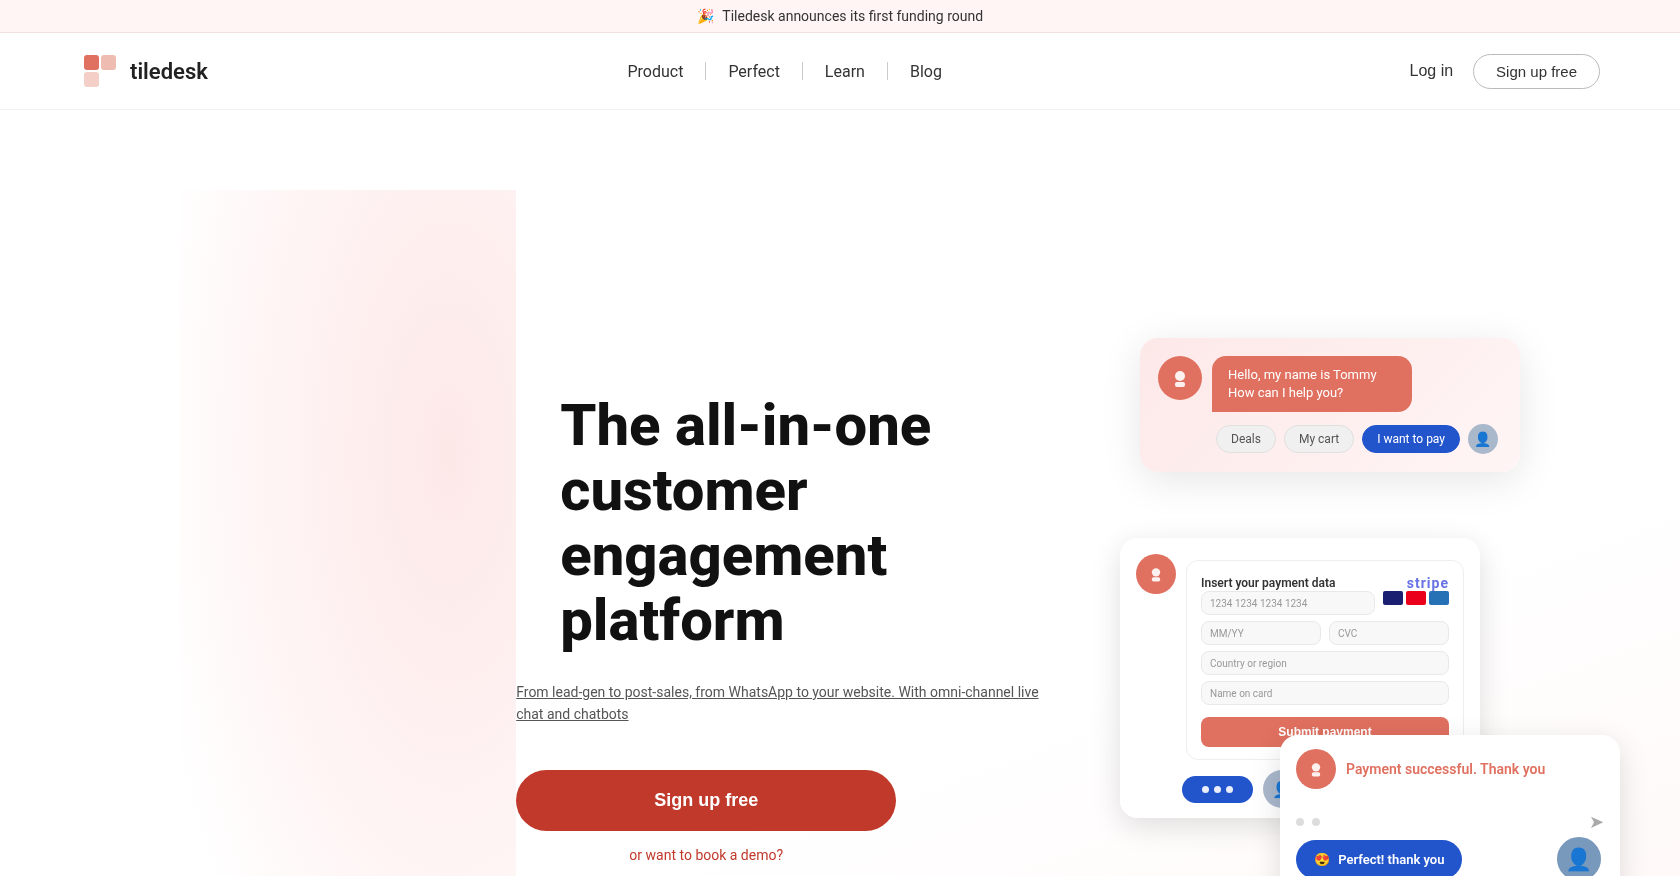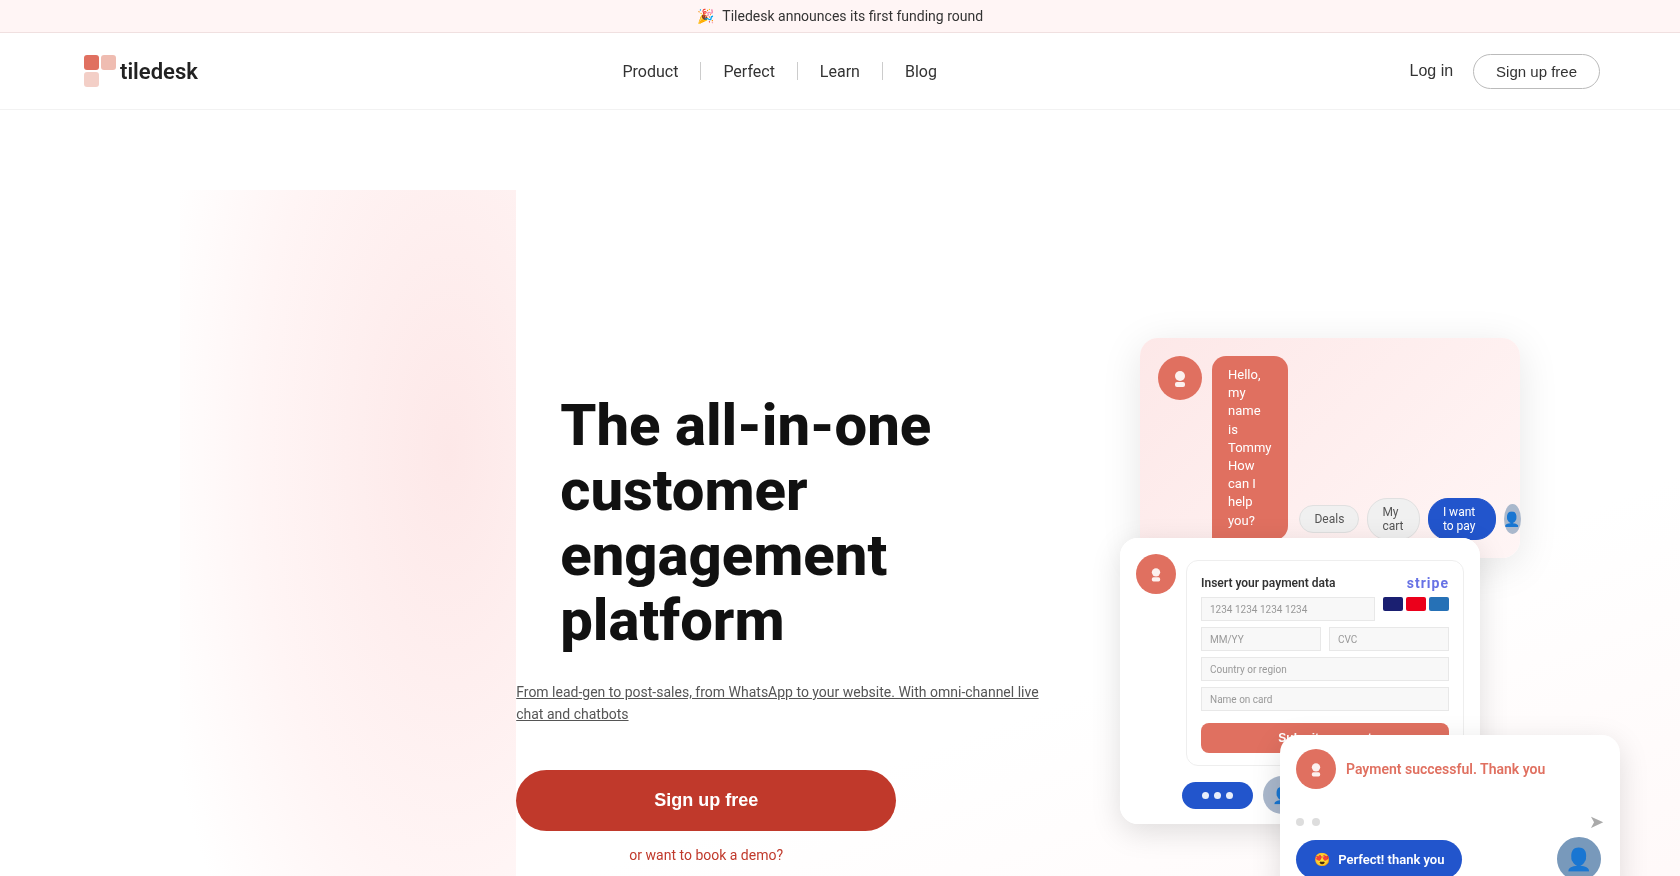--- a/index.html
+++ b/index.html
@@ -30,21 +30,21 @@
       display: flex;
       align-items: center;
       justify-content: space-between;
       padding: 18px 80px;
       background: #fff;
       border-bottom: 1px solid #f2f2f2;
     }
     .logo {
       display: flex;
       align-items: center;
-      gap: 0;
+      gap: 10px;
       text-decoration: none;
     }
     .logo-icon {
       width: 40px;
       height: 40px;
     }
     .logo-text {
       font-size: 22px;
       font-weight: 600;
       color: #222;
@@ -160,25 +160,24 @@
       position: absolute;
     }
 
     
     .panel-top {
       top: 0;
       left: 20px;
       width: 380px;
       padding: 18px 18px 18px 18px;
       display: flex;
-      flex-direction: row;
+      flex-direction: column;
       gap: 12px;
       background: linear-gradient(135deg, #fde8e8 0%, #fff5f5 100%);
       border-radius: 18px;
-      align-items: flex-end;
     }
 
     .chat-row {
       display: flex;
       align-items: flex-start;
       gap: 10px;
     }
     .chat-avatar {
       width: 44px;
       height: 44px;
@@ -269,40 +268,40 @@
       border: 1px solid #eee;
       border-radius: 12px;
       padding: 14px 14px 12px;
       margin: 6px 0 0 0;
       flex: 1;
     }
     .payment-form-title {
       font-size: 12px;
       font-weight: 600;
       color: #333;
-      margin-bottom: 6px;
+      margin-bottom: 0;
       display: flex;
       align-items: center;
       justify-content: space-between;
     }
     .stripe-badge {
       font-size: 14px;
       font-weight: 700;
       color: #6772e5;
       letter-spacing: 1px;
     }
     .form-field-row {
       display: flex;
       gap: 8px;
       margin-bottom: 6px;
     }
     .form-field {
       background: #f8f8f8;
       border: 1px solid #e8e8e8;
-      border-radius: 0;
+      border-radius: 8px;
       height: 24px;
       flex: 1;
       display: flex;
       align-items: center;
       padding: 0 8px;
     }
     .form-field-text {
       font-size: 10px;
       color: #999;
     }

